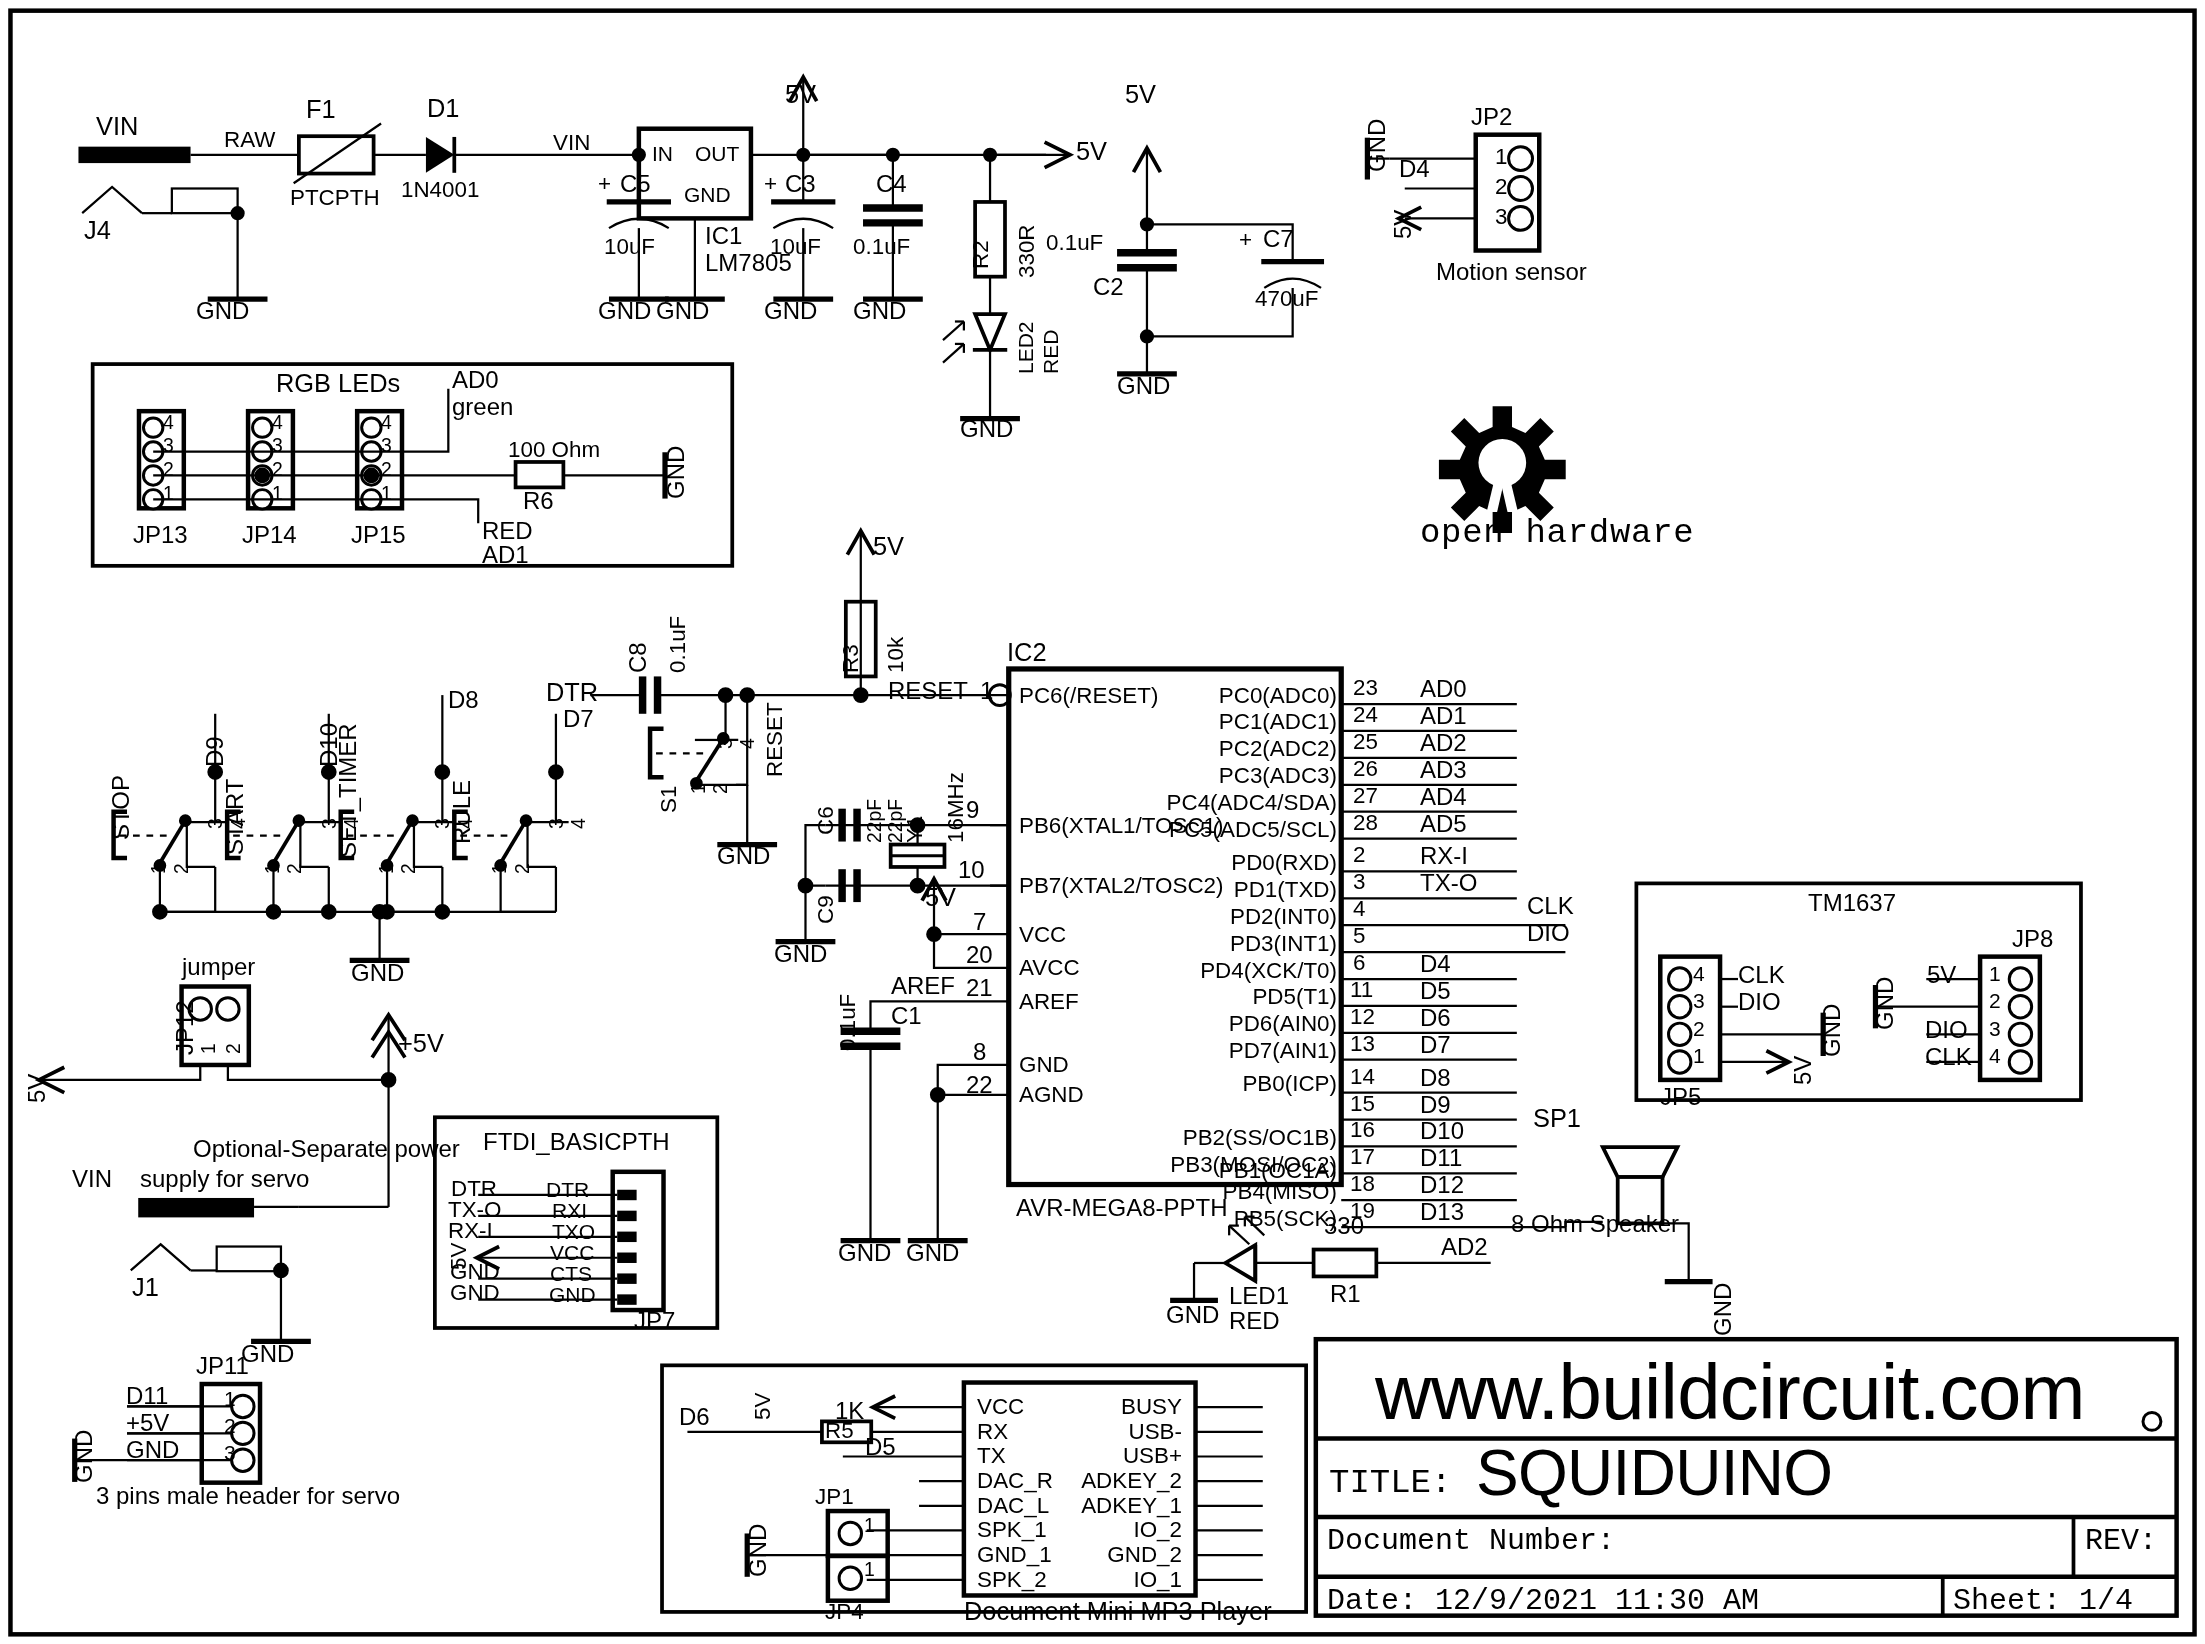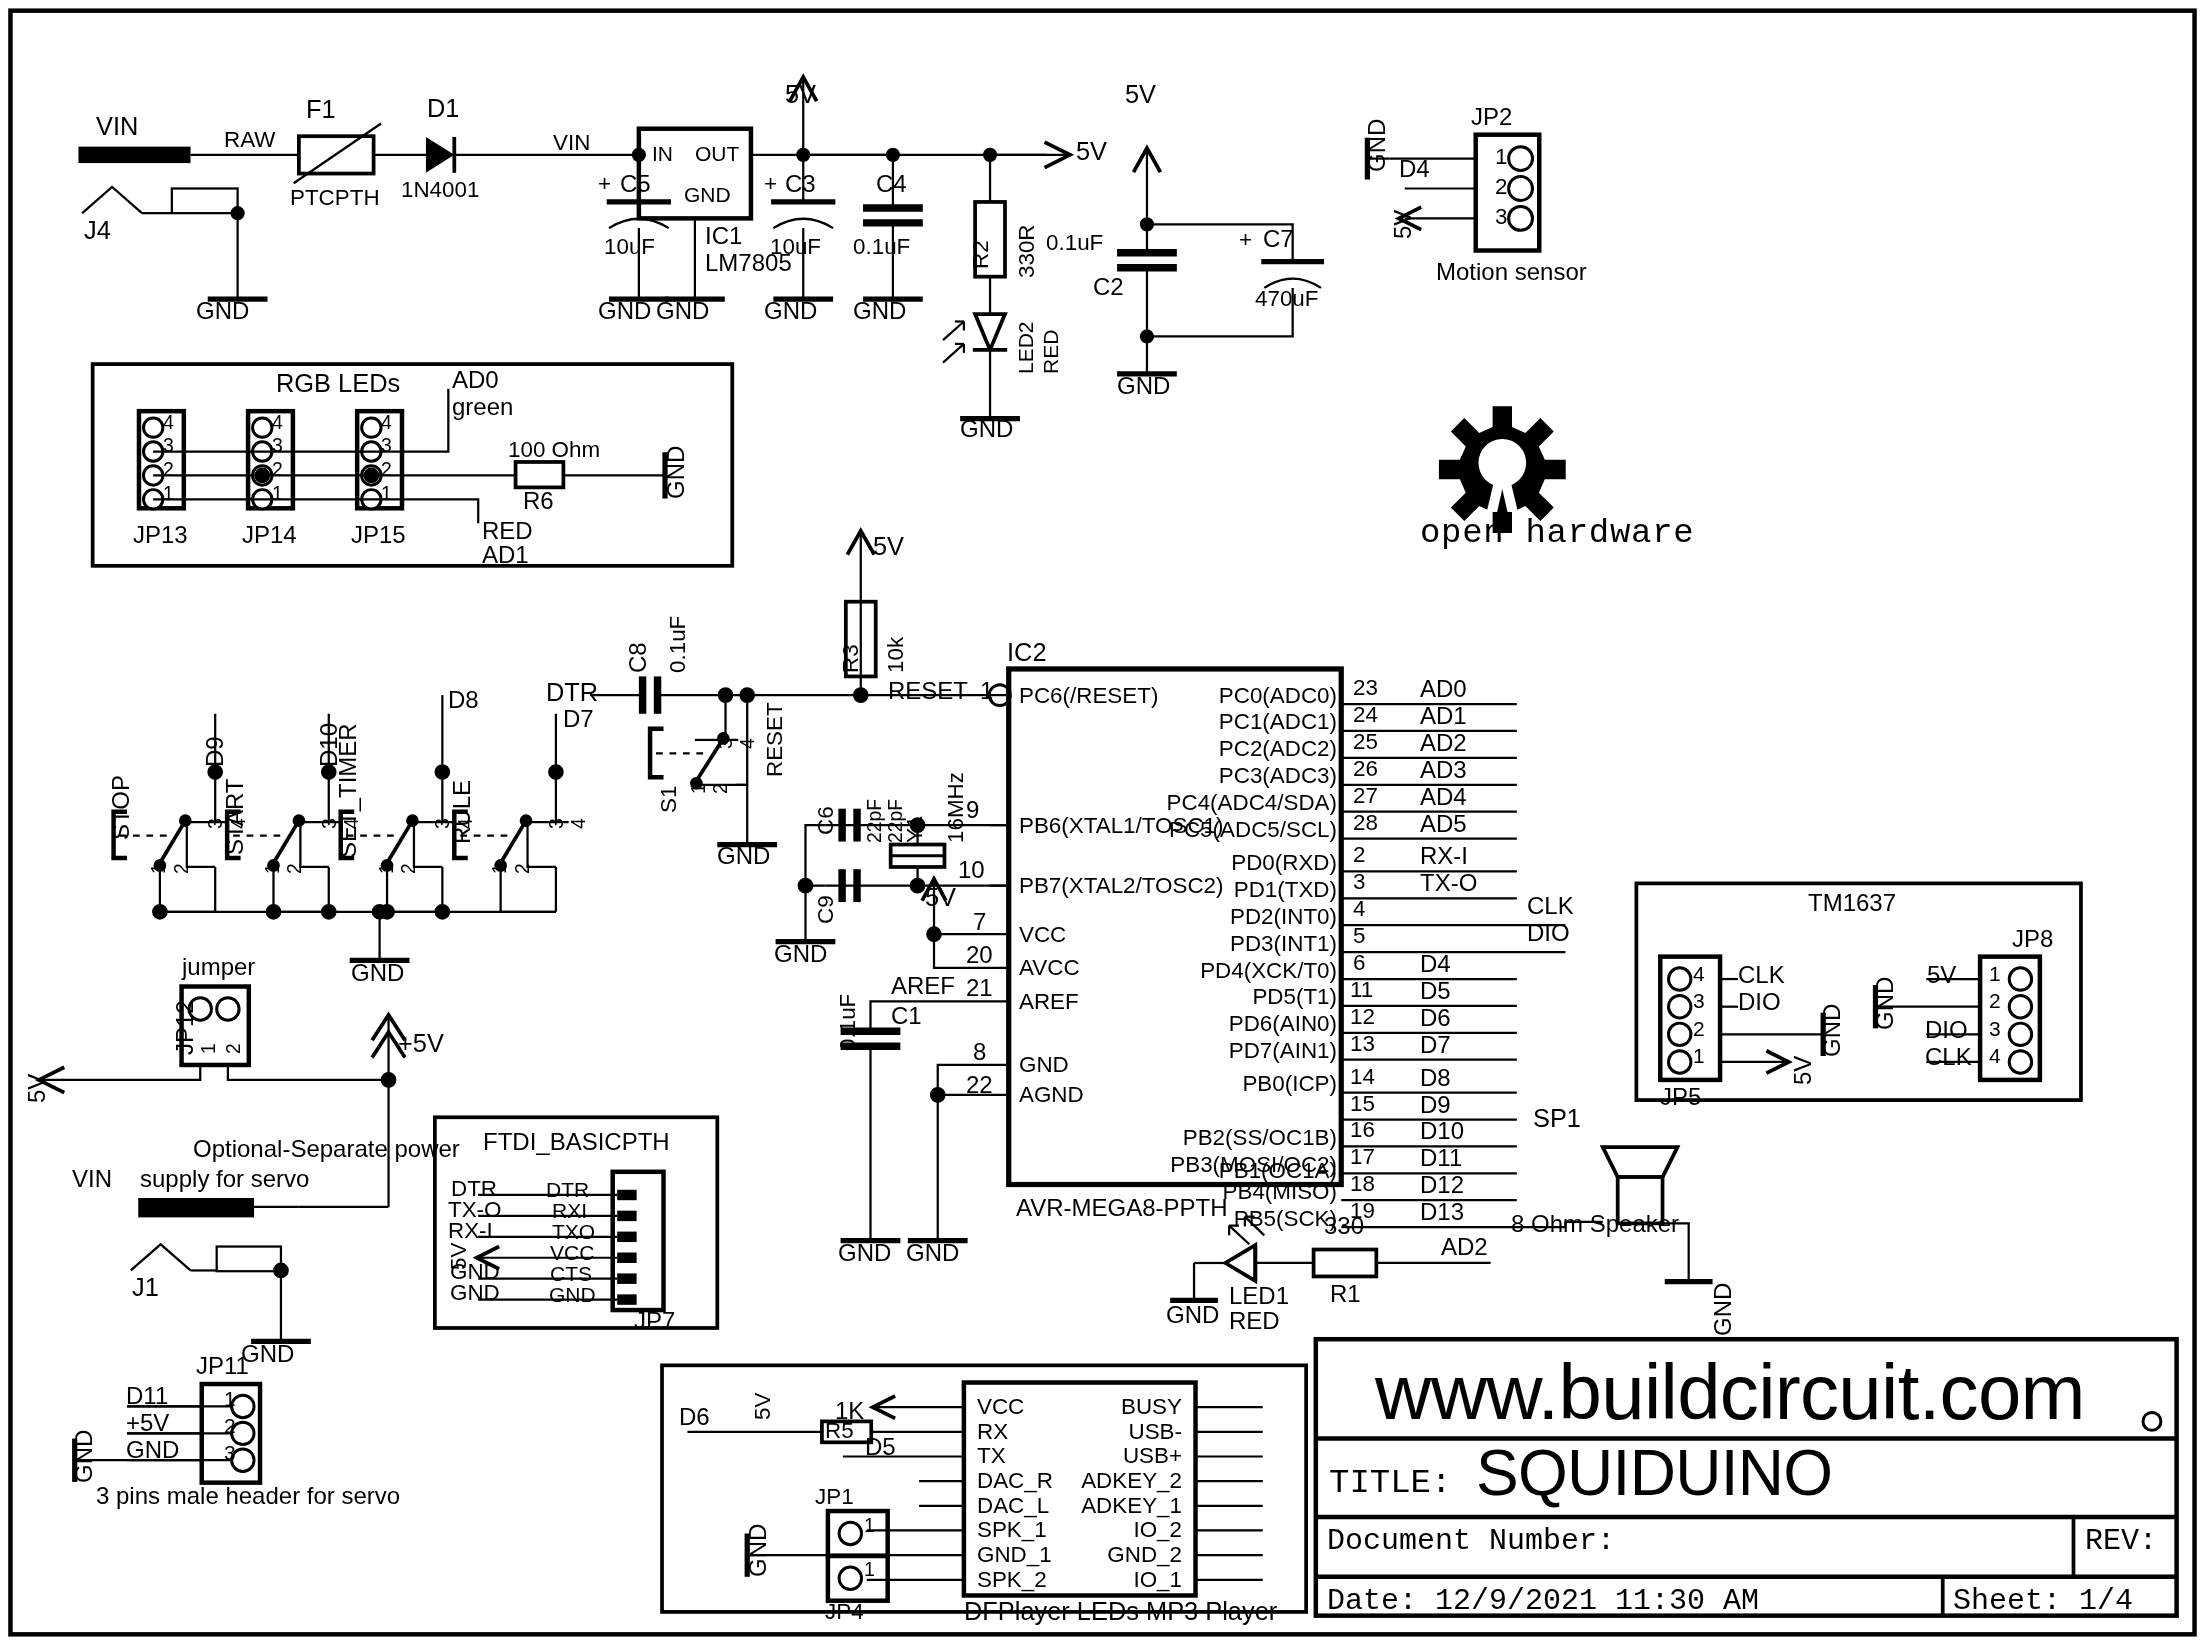--- a/index.html
+++ b/index.html
@@ -717,21 +717,21 @@
   <div class="lbl f32" style="left:1511px;top:1212px">8 Ohm Speaker</div>
   <div class="lbl f32 rot90" style="left:1711px;top:1336px">GND</div>
 
   <div class="lbl f32" style="left:1229px;top:1284px">LED1</div>
   <div class="lbl f32" style="left:1229px;top:1309px">RED</div>
   <div class="lbl f32" style="left:1324px;top:1214px">330</div>
   <div class="lbl f32" style="left:1330px;top:1282px">R1</div>
   <div class="lbl f32" style="left:1441px;top:1235px">AD2</div>
   <div class="lbl f32" style="left:1166px;top:1303px">GND</div>
 
-  <div class="lbl f34" style="left:964px;top:1599px">DFPlayer LEDs MP3 Player</div>
+  <div class="lbl f34" style="left:964px;top:1599px">Document Mini MP3 Player</div>
   <div class="lbl f32" style="left:835px;top:1399px">1K</div>
   <div class="lbl f30" style="left:825px;top:1420px">R5</div>
   <div class="lbl f30 rot90" style="left:752px;top:1420px">5V</div>
   <div class="lbl f32" style="left:679px;top:1405px">D6</div>
   <div class="lbl f32" style="left:865px;top:1435px">D5</div>
   <div class="lbl f30" style="left:815px;top:1486px">JP1</div>
   <div class="lbl f30" style="left:825px;top:1601px">JP4</div>
   <div class="lbl f26" style="left:864px;top:1516px">1</div>
   <div class="lbl f26" style="left:864px;top:1560px">1</div>
   <div class="lbl f32 rot90" style="left:746px;top:1577px">GND</div>

